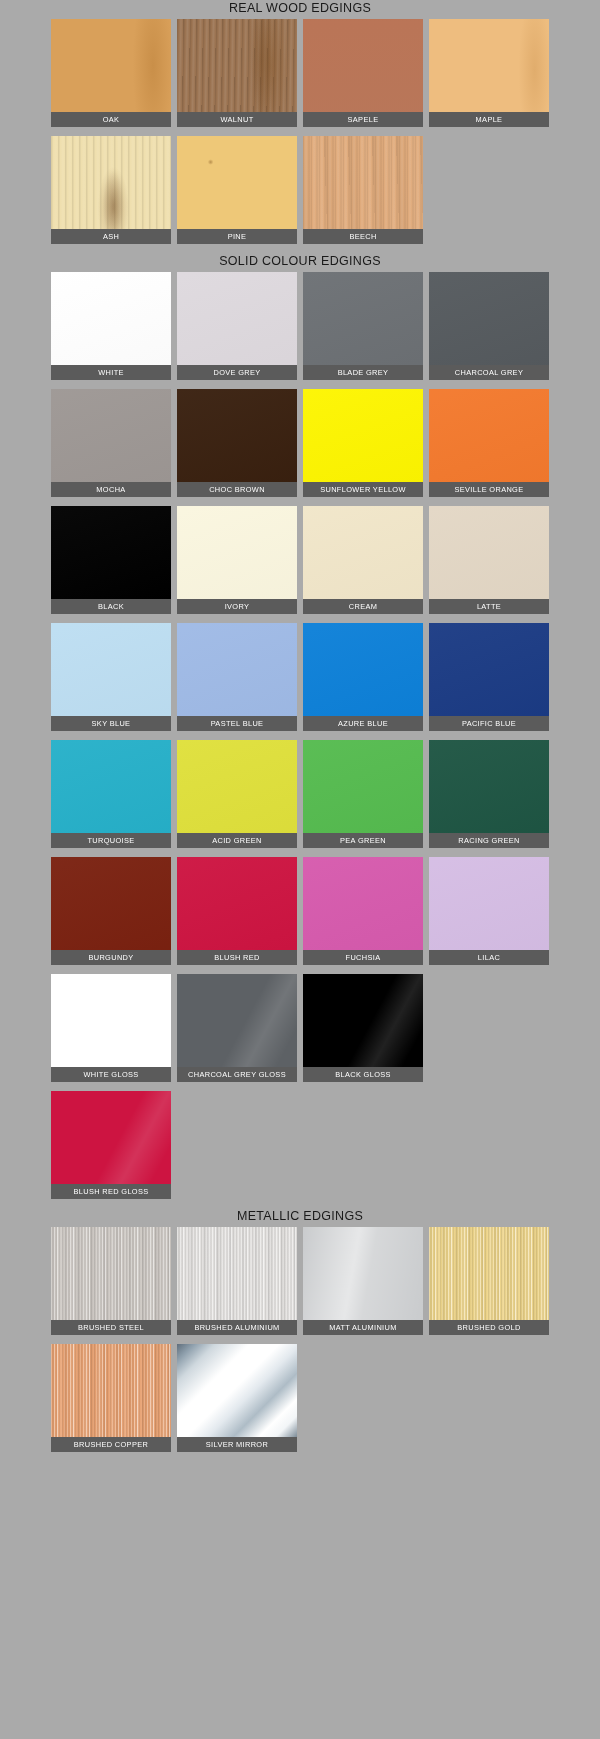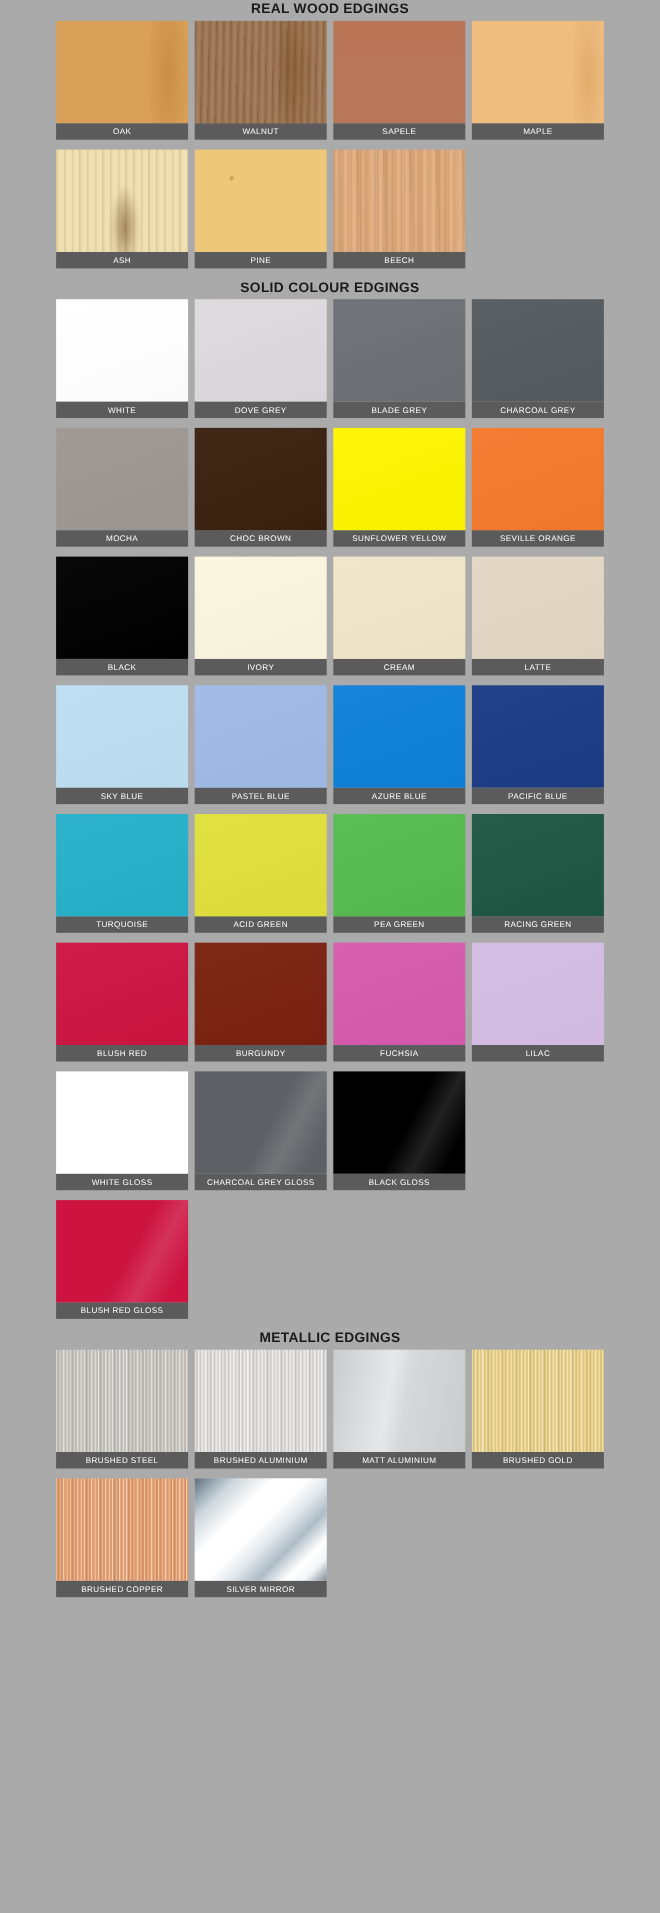--- a/index.html
+++ b/index.html
@@ -17,21 +17,21 @@
     width: 600px;
     height: 1739px;
     background: #aaaaaa;
     padding: 0;
     overflow: hidden;
   }
 
   .section-title {
     text-align: center;
     font-size: 12.5px;
-    font-weight: bold;
+    font-weight: normal;
     color: #1a1a1a;
     letter-spacing: 0.3px;
     line-height: 17px;
     height: 17px;
     margin: 0 0 2px 0;
     font-family: "Liberation Sans", sans-serif;
   }
 
   .row {
     display: grid;
@@ -261,28 +261,28 @@
           <div class="swatch-chip solid-sheen" style="background-color: rgb(85, 187, 79);"></div>
           <div class="swatch-label">PEA GREEN</div>
         </div>
         <div class="swatch">
           <div class="swatch-chip solid-sheen" style="background-color: rgb(30, 85, 67);"></div>
           <div class="swatch-label">RACING GREEN</div>
         </div>
       </div>
       <div class="row">
         <div class="swatch">
+          <div class="swatch-chip solid-sheen" style="background-color: rgb(122, 33, 16);"></div>
+          <div class="swatch-label">BURGUNDY</div>
+        </div>
+        <div class="swatch">
           <div class="swatch-chip solid-sheen" style="background-color: rgb(205, 20, 65);"></div>
           <div class="swatch-label">BLUSH RED</div>
         </div>
         <div class="swatch">
-          <div class="swatch-chip solid-sheen" style="background-color: rgb(122, 33, 16);"></div>
-          <div class="swatch-label">BURGUNDY</div>
-        </div>
-        <div class="swatch">
           <div class="swatch-chip solid-sheen" style="background-color: rgb(214, 90, 173);"></div>
           <div class="swatch-label">FUCHSIA</div>
         </div>
         <div class="swatch">
           <div class="swatch-chip solid-sheen" style="background-color: rgb(213, 189, 228);"></div>
           <div class="swatch-label">LILAC</div>
         </div>
       </div>
       <div class="row">
         <div class="swatch">

